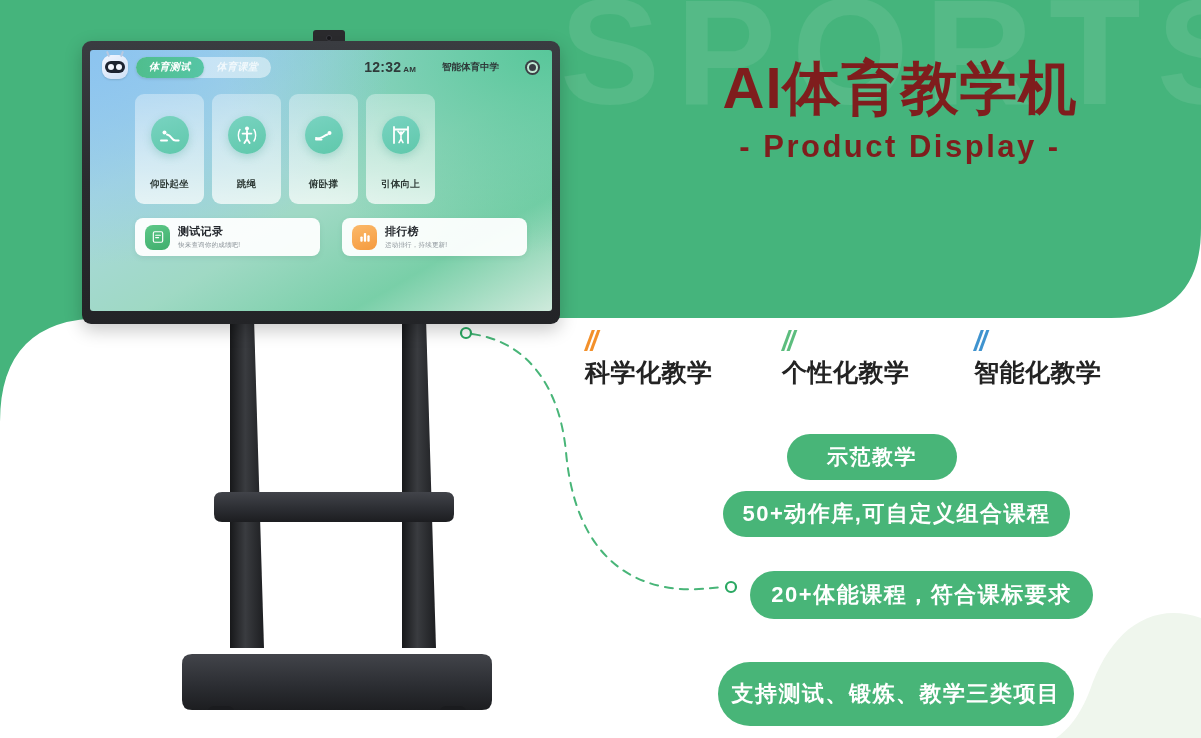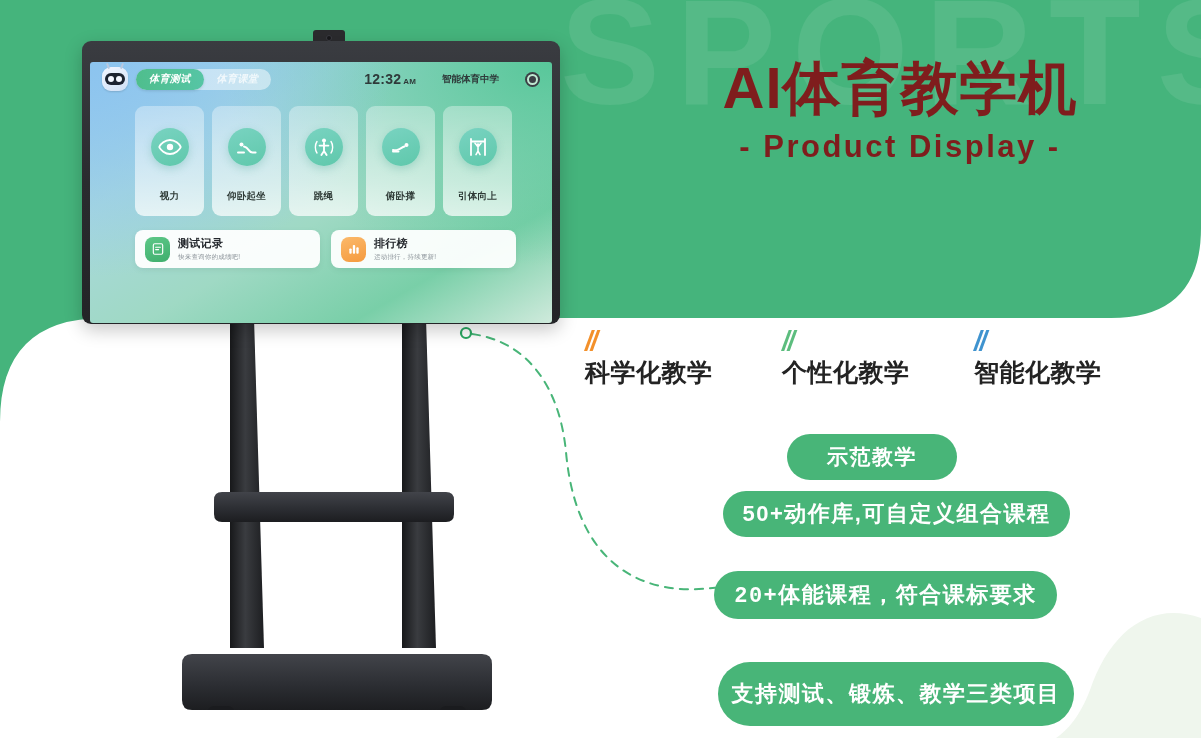--- a/index.html
+++ b/index.html
@@ -86,21 +86,21 @@
     display: flex;
     align-items: center;
     justify-content: center;
     font-size: 22px;
     font-weight: bold;
     letter-spacing: 1.5px;
     white-space: nowrap;
   }
   .pill.p0 { left: 787px; top: 434px; width: 170px; height: 46px; font-size: 21px; }
   .pill.p1 { left: 723px; top: 491px; width: 347px; height: 46px; }
-  .pill.p2 { left: 714px; top: 571px; width: 343px; height: 48px; font-family: Liberation Mono, monospace; }
+  .pill.p2 { left: 750px; top: 571px; width: 343px; height: 48px; }
   .pill.p3 { left: 718px; top: 662px; width: 356px; height: 64px; }
 
   
   .tv-wrap { position: absolute; left: 82px; top: 30px; width: 490px; height: 680px; }
 
   .tv-cam {
     position: absolute; left: 231px; top: 0px;
     width: 32px; height: 13px;
     background: #2b2b2e;
     border-radius: 3px 3px 0 0;
@@ -121,21 +121,20 @@
   }
   .screen {
     width: 100%; height: 100%;
     border-radius: 3px;
     position: relative;
     overflow: hidden;
     background:
       radial-gradient(120% 150% at 0% 0%,   #8cc4ef 0%,  rgba(140,196,239,0) 55%),
       radial-gradient(120% 130% at 100% 0%, #58c79a 0%,  rgba(88,199,154,0) 60%),
       linear-gradient(150deg, #9dcdf0 0%, #a9d9dd 28%, #9fd9c4 55%, #79cfa8 78%, #cfeadc 100%);
-    margin-top: 12px;
   }
 
   
   .sc-top {
     position: absolute; left: 0; right: 0; top: 0; height: 34px;
     display: flex; align-items: center; padding: 0 12px;
   }
   .robot {
     width: 26px; height: 24px; position: relative; flex: 0 0 auto;
     background: linear-gradient(150deg,#f2f6ff,#cfe0f5);
@@ -219,21 +218,21 @@
   .tile .circ svg { width: 24px; height: 24px; display:block; }
   .tile .tlabel {
     margin-top: 24px;
     font-size: 9.5px; font-weight: bold; color: #2e3a36;
     letter-spacing: .3px;
   }
 
   
   .cards {
     position: absolute; left: 45px; top: 168px;
-    display: flex; gap: 11px; border-radius: 12px;
+    display: flex; gap: 22px; border-radius: 12px;
   }
   .card {
     width: 185px; height: 38px;
     background: rgba(255,255,255,0.94);
     border-radius: 8px;
     display: flex; align-items: center;
     padding: 0 10px;
     box-shadow: 0 2px 5px rgba(80,120,110,.13);
   }
   .card .cicon {
@@ -350,29 +349,20 @@
           </div>
           <div class="sc-top-right">
             <div class="clock"><span>12:32</span><span class="ampm">AM</span></div>
             <div class="school">智能体育中学</div>
             <div class="gear"></div>
           </div>
         </div>
 
         <div class="tiles">
 
-          <div class="tile">
-            <div class="circ">
-              <svg viewBox="0 0 24 24">
-                  <path d="M12 5C6.8 5 2.8 9.1 1.5 11.4a1.2 1.2 0 000 1.2C2.8 14.9 6.8 19 12 19s9.2-4.1 10.5-6.4a1.2 1.2 0 000-1.2C21.2 9.1 17.2 5 12 5z" fill="none" stroke="#fff" stroke-width="1.9"></path>
-                  <circle cx="12" cy="12" r="3.2" fill="#fff"></circle>
-                </svg>
-            </div>
-            <div class="tlabel">视力</div>
-          </div>
 
           <div class="tile">
             <div class="circ">
               <svg viewBox="0 0 24 24">
                   <circle cx="6.5" cy="9.5" r="2" fill="#fff"></circle>
                   <path d="M9 11.5c2.4.3 3.8 2.2 5 3.9 .9 1.3 2 2.1 3.6 2.1h3" fill="none" stroke="#fff" stroke-width="2" stroke-linecap="round"></path>
                   <path d="M3 17.5h6" stroke="#fff" stroke-width="2" stroke-linecap="round"></path>
                 </svg>
             </div>
             <div class="tlabel">仰卧起坐</div>

